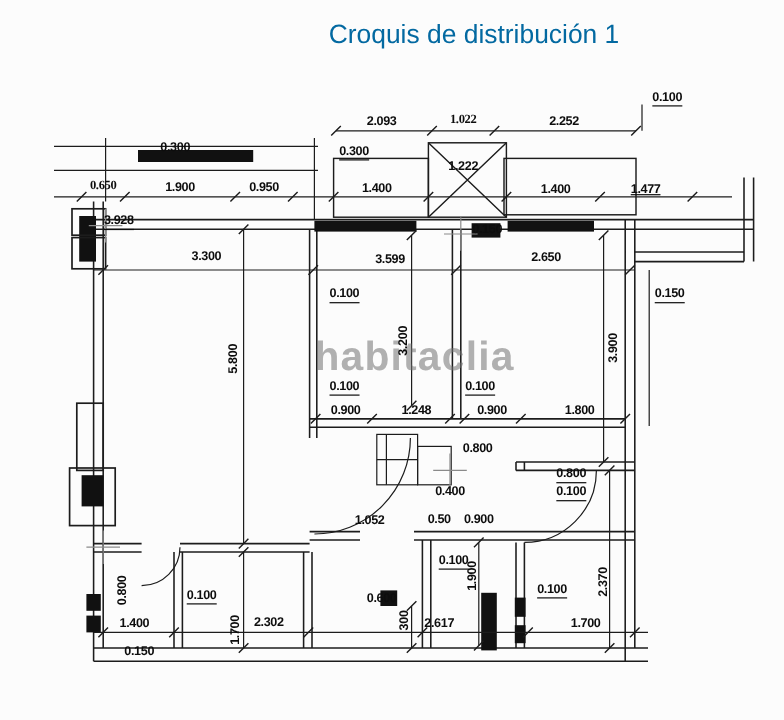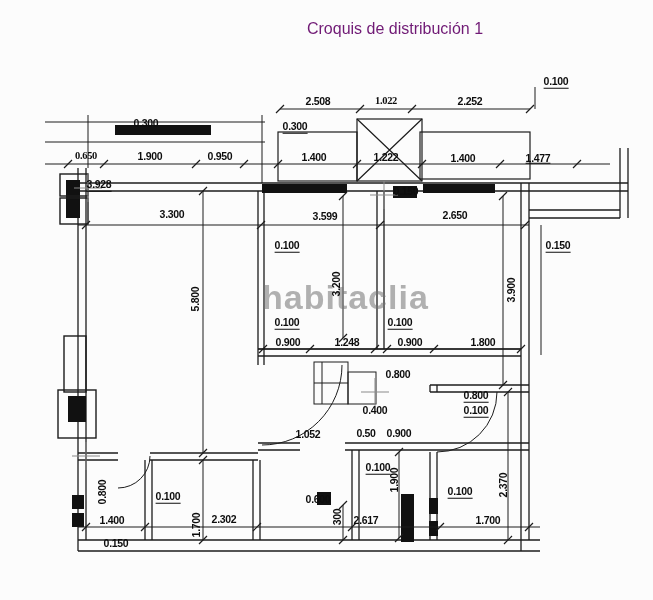--- a/index.html
+++ b/index.html
@@ -1,19 +1,19 @@
 <!DOCTYPE html>
 <html><head>
 <meta charset="utf-8">
 <style>
   html,body{margin:0;padding:0;background:#ffffff;}
   .stage{position:relative;width:653px;height:600px;background:#fcfcfc;
          font-family:"Liberation Sans",sans-serif;overflow:hidden;}
   .title{position:absolute;left:395px;top:29px;transform:translate(-50%,-50%);
-         font-size:16px;color:#701a75;white-space:nowrap;}
+         font-size:22px;color:#0369a1;white-space:nowrap;}
   .watermark{position:absolute;left:262px;top:278px;font-weight:700;font-size:34px;
          color:#737373;opacity:.55;letter-spacing:1px;}
   svg.plan{position:absolute;left:0;top:0;}
   .dim{position:absolute;transform:translate(-50%,-50%);font-weight:700;font-size:10.5px;
        letter-spacing:-0.3px;color:#0d0d0d;white-space:nowrap;line-height:1;}
   .dim.u{border-bottom:1.6px solid #0d0d0d;padding-bottom:1px;}
 </style>
 </head>
 <body>
 
@@ -103,30 +103,30 @@
     <g stroke="#8a8a8a" stroke-width="1" fill="none">
       <path d="M74 188 H102 M88 174 V202 M370 195 H398 M384 181 V209
                M361 392 H389 M375 378 V406 M72 456 H100 M86 442 V470"></path>
     </g>
   </svg>
 
   <div class="watermark">habitaclia</div>
 
   <div>
       <div class="dim u" style="left: 556px; top: 82px;">0.100</div>
-      <div class="dim" style="left: 318px; top: 101px;">2.508</div>
+      <div class="dim" style="left: 318px; top: 101px;">2.093</div>
       <div class="dim" style="left: 386px; top: 101px; font-family: Liberation Serif, serif;">1.022</div>
       <div class="dim" style="left: 470px; top: 101px;">2.252</div>
       <div class="dim" style="left: 146px; top: 123px;">0.300</div>
       <div class="dim u" style="left: 295px; top: 127px;">0.300</div>
       <div class="dim" style="left: 86px; top: 156px; font-family: Liberation Serif, serif;">0.650</div>
       <div class="dim" style="left: 150px; top: 156px;">1.900</div>
       <div class="dim" style="left: 220px; top: 156px; text-align: right;">0.950</div>
       <div class="dim" style="left: 314px; top: 157px;">1.400</div>
-      <div class="dim" style="left: 386px; top: 157px;">1.222</div>
+      <div class="dim" style="left: 386px; top: 139px;">1.222</div>
       <div class="dim" style="left: 463px; top: 158px;">1.400</div>
       <div class="dim" style="left: 538px; top: 158px; text-decoration: underline;">1.477</div>
       <div class="dim u" style="left: 99px; top: 185px;">3.928</div>
       <div class="dim" style="left: 406px; top: 191px;">0.150</div>
       <div class="dim" style="left: 172px; top: 214px;">3.300</div>
       <div class="dim" style="left: 325px; top: 216px;">3.599</div>
       <div class="dim" style="left: 455px; top: 215px;">2.650</div>
       <div class="dim u" style="left: 558px; top: 246px;">0.150</div>
       <div class="dim u" style="left: 287px; top: 246px;">0.100</div>
       <div class="dim" style="left: 195px; top: 299px; transform: translate(-50%, -50%) rotate(-90deg);">5.800</div>

